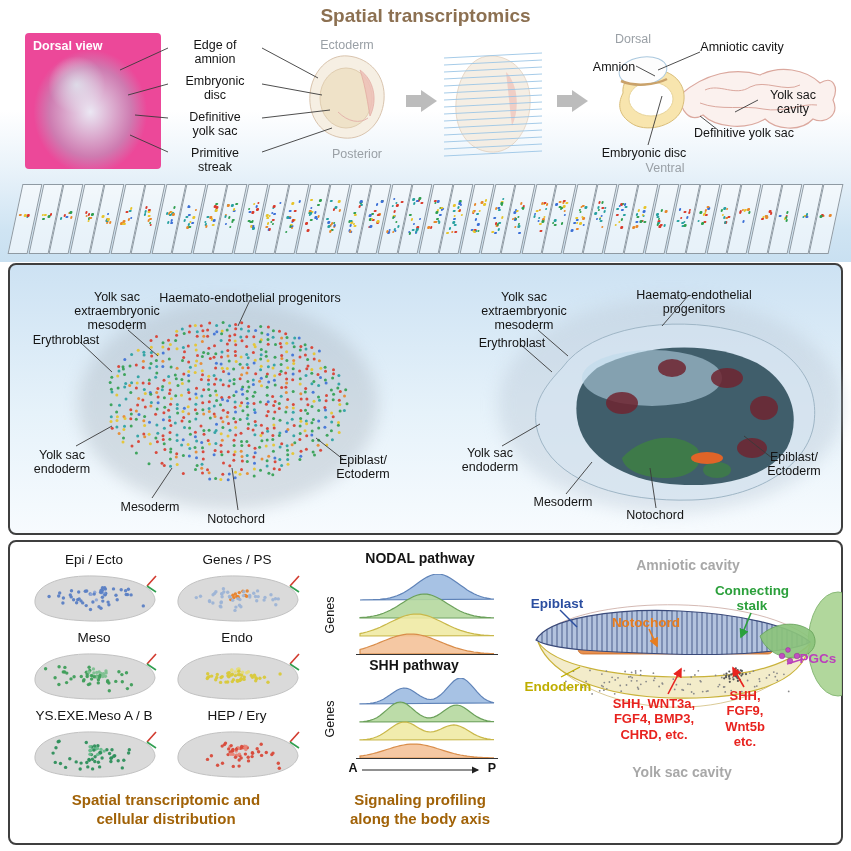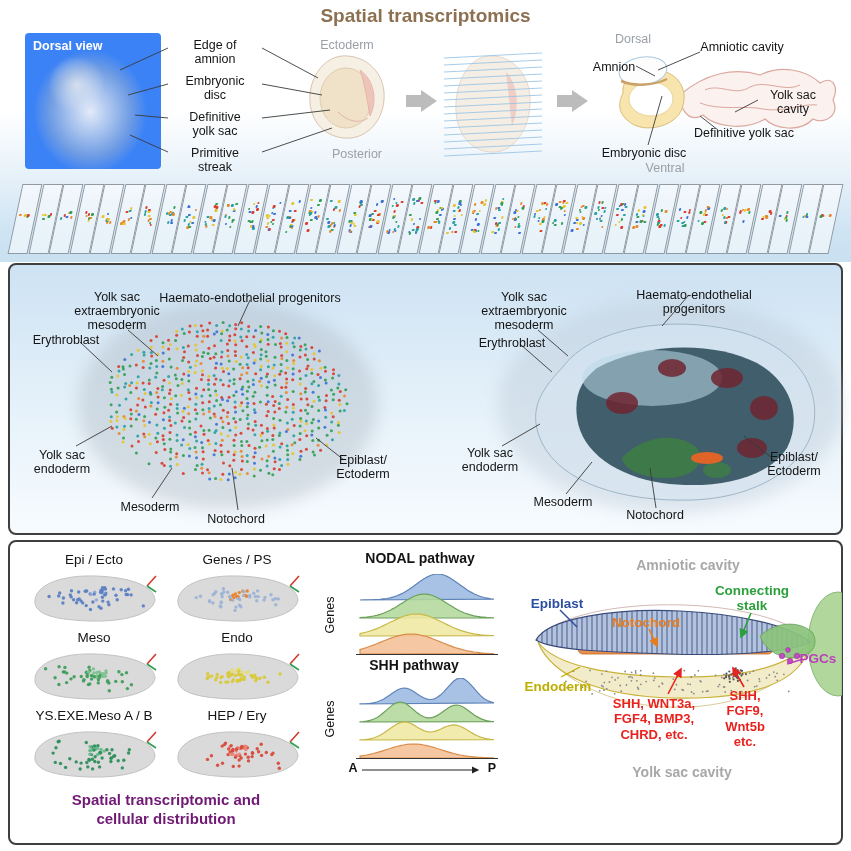--- a/index.html
+++ b/index.html
@@ -7,28 +7,28 @@
 .page{position:relative;width:851px;height:851px;background:#fff;overflow:hidden}
 .lbl{position:absolute;transform:translateX(-50%);text-align:center;font-size:12.5px;line-height:1.12;color:#141414;white-space:pre-line;z-index:6}
 .b{font-weight:bold}
 .gray{color:#9aa0a6}
 .blue{color:#2b4ea0}
 .orangec{color:#e87d1e}
 .greenc{color:#2ca03c}
 .magenta{color:#bb3fbb}
 .yellowc{color:#bfae00}
 .redc{color:#e8231f}
-.caption{font-size:15px;font-weight:bold;color:#701a75;line-height:1.25}
+.caption{font-size:15px;font-weight:bold;color:#a16207;line-height:1.25}
 .title-main{position:absolute;left:0;top:5px;width:100%;text-align:center;font-size:19px;font-weight:bold;color:#8c7051;z-index:6}
 .title-mid{position:absolute;left:8px;top:269px;width:835px;text-align:center;font-size:17px;font-weight:bold;color:#8c7051;z-index:6}
 .topbg{position:absolute;left:0;top:0;width:851px;height:262px;background:linear-gradient(180deg,#ffffff 0%,#ffffff 42%,#eaf3fa 64%,#cfe4f3 88%,#c9e0f1 100%);z-index:0}
 .box{position:absolute;border:2px solid #3f3f3f;border-radius:8px;z-index:1}
 .midbox{left:8px;top:263px;width:835px;height:272px;background:linear-gradient(180deg,#cde2f3 0%,#e6f2fa 55%,#f7fbfe 100%)}
 .botbox{left:8px;top:540px;width:835px;height:305px;background:#fff}
-.photo{position:absolute;left:25px;top:33px;width:136px;height:136px;background:#3b82f6;border-radius:4px;z-index:2;
+.photo{position:absolute;left:25px;top:33px;width:136px;height:136px;background:#ec4899;border-radius:4px;z-index:2;
   overflow:hidden}
 .photo::after{content:"";position:absolute;inset:0;background:
   radial-gradient(55% 60% at 48% 58%, rgba(235,240,248,.95), rgba(170,185,205,.45) 55%, rgba(40,50,70,0) 76%),
   radial-gradient(30% 30% at 38% 38%, rgba(255,255,255,.85), rgba(255,255,255,0) 70%)}
 .photo-label{position:absolute;left:8px;top:6px;color:#fff;font-size:12.5px;font-weight:bold;z-index:3;white-space:pre}
 .barrow{position:absolute;z-index:2;width:0;height:0;border-top:11px solid transparent;border-bottom:11px solid transparent;border-left:16px solid #bcbcbc}
 .barrow::before{content:"";position:absolute;left:-31px;top:-6px;width:16px;height:12px;background:#bcbcbc}
 #slices{position:absolute;left:15px;top:184px;width:821px;height:70px;display:flex;gap:1px;z-index:2}
 .slice{position:relative;flex:1;border:1px solid #8f9aa3;background:rgba(255,255,255,.55);transform:skewX(-12deg)}
 .sdot{position:absolute;width:2.5px;height:2.5px;border-radius:50%}
@@ -1785,20 +1785,22 @@
   <div class="vlabel" style="left:300px;top:712px">Genes</div>
   <svg class="layer" id="ridge1" style="left:352px;top:678px" width="150" height="82" viewBox="0 0 150 82">
       <path d="M8,26 L8.0,25.9 L11.3,25.8 L14.7,25.7 L18.0,25.4 L21.4,24.9 L24.8,24.0 L28.1,22.8 L31.4,21.2 L34.8,19.1 L38.2,16.8 L41.5,14.4 L44.9,12.2 L48.2,10.7 L51.6,10.0 L54.9,10.3 L58.3,11.5 L61.6,13.4 L64.9,15.7 L68.3,17.9 L71.7,19.8 L75.0,21.1 L78.4,21.5 L81.7,21.1 L85.0,19.6 L88.4,17.1 L91.8,13.9 L95.1,10.1 L98.5,6.3 L101.8,3.0 L105.1,0.8 L108.5,-0.0 L111.9,0.8 L115.2,3.1 L118.5,6.4 L121.9,10.2 L125.3,14.1 L128.6,17.6 L131.9,20.4 L135.3,22.5 L138.7,23.9 L142.0,24.9 Z" fill="#9bb9e0" stroke="#5f83b8" stroke-width="1.2" fill-opacity="0.88"></path>
       <path d="M8,44 L8.0,43.8 L11.3,43.5 L14.7,43.1 L18.0,42.4 L21.4,41.3 L24.8,39.7 L28.1,37.5 L31.4,34.8 L34.8,31.9 L38.2,28.9 L41.5,26.3 L44.9,24.6 L48.2,24.0 L51.6,24.6 L54.9,26.3 L58.3,28.9 L61.6,31.8 L64.9,34.6 L68.3,37.1 L71.7,38.8 L75.0,39.8 L78.4,39.9 L81.7,39.1 L85.0,37.6 L88.4,35.5 L91.8,33.1 L95.1,30.7 L98.5,28.6 L101.8,27.3 L105.1,27.0 L108.5,27.7 L111.9,29.4 L115.2,31.7 L118.5,34.2 L121.9,36.7 L125.3,38.9 L128.6,40.6 L131.9,41.9 L135.3,42.8 L138.7,43.3 L142.0,43.7 Z" fill="#b3d79c" stroke="#6ba05a" stroke-width="1.2" fill-opacity="0.88"></path>
       <path d="M8,62 L8.0,61.8 L11.3,61.6 L14.7,61.3 L18.0,60.8 L21.4,60.0 L24.8,58.8 L28.1,57.3 L31.4,55.3 L34.8,53.0 L38.2,50.6 L41.5,48.2 L44.9,46.1 L48.2,44.6 L51.6,44.0 L54.9,44.2 L58.3,45.3 L61.6,46.9 L64.9,48.9 L68.3,50.9 L71.7,52.6 L75.0,53.7 L78.4,54.0 L81.7,53.6 L85.0,52.6 L88.4,51.2 L91.8,49.6 L95.1,48.2 L98.5,47.3 L101.8,46.9 L105.1,47.4 L108.5,48.5 L111.9,50.1 L115.2,52.1 L118.5,54.1 L121.9,56.1 L125.3,57.8 L128.6,59.1 L131.9,60.1 L135.3,60.9 L138.7,61.3 L142.0,61.6 Z" fill="#efe9a2" stroke="#c9b84a" stroke-width="1.2" fill-opacity="0.88"></path>
       <path d="M8,80 L8.0,78.1 L11.3,77.6 L14.7,77.0 L18.0,76.3 L21.4,75.5 L24.8,74.6 L28.1,73.6 L31.4,72.6 L34.8,71.5 L38.2,70.5 L41.5,69.4 L44.9,68.5 L48.2,67.6 L51.6,67.0 L54.9,66.4 L58.3,66.1 L61.6,66.0 L64.9,66.1 L68.3,66.4 L71.7,67.0 L75.0,67.6 L78.4,68.5 L81.7,69.4 L85.0,70.5 L88.4,71.5 L91.8,72.6 L95.1,73.6 L98.5,74.6 L101.8,75.5 L105.1,76.3 L108.5,77.0 L111.9,77.6 L115.2,78.1 L118.5,78.5 L121.9,78.9 L125.3,79.2 L128.6,79.4 L131.9,79.6 L135.3,79.7 L138.7,79.8 L142.0,79.8 Z" fill="#f4c096" stroke="#d98d4a" stroke-width="1.2" fill-opacity="0.88"></path>
       <line x1="4" y1="80.5" x2="146" y2="80.5" stroke="#333" stroke-width="1"></line>
     </svg>
   <div class="lbl b" style="left:353px;top:761px">A</div>
   <div class="lbl b" style="left:492px;top:761px">P</div>
+  <div class="lbl caption" style="left:420px;top:791px">Signaling profiling
+along the body axis</div>
 
   <div class="lbl gray-cavity" style="left:688px;top:558px">Amniotic cavity</div>
   <svg class="layer" style="left:520px;top:578px" width="322" height="185" viewBox="0 0 322 185">
     <defs>
       <pattern id="vstr" width="5" height="10" patternUnits="userSpaceOnUse">
         <rect width="5" height="10" fill="#b3c3de"></rect>
         <line x1="2" y1="0" x2="2" y2="10" stroke="#5a6d99" stroke-width="1.2"></line>
       </pattern>
     </defs>
     <path d="M20,58 C60,18 230,14 290,60" fill="none" stroke="#c9a8a0" stroke-width="1" opacity="0.8"></path>

